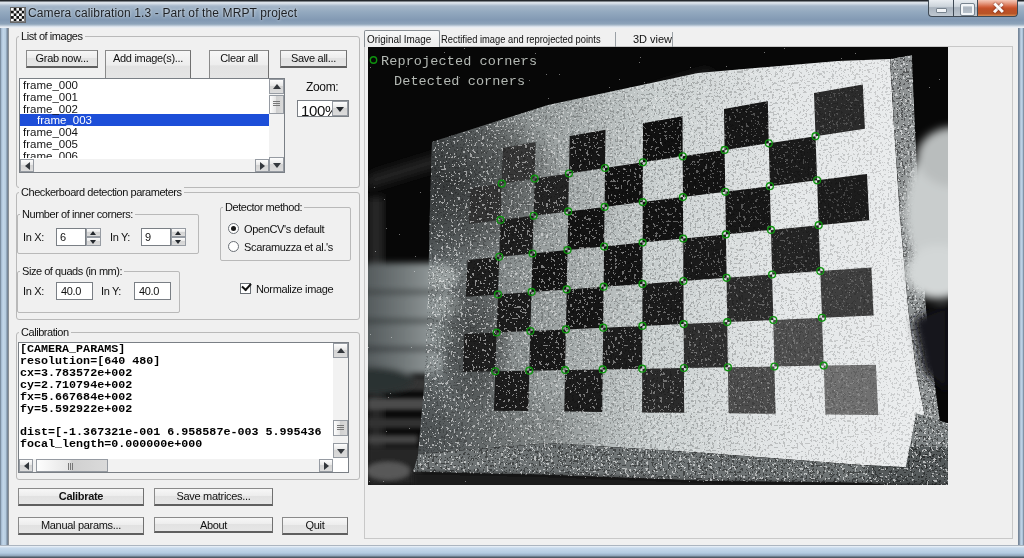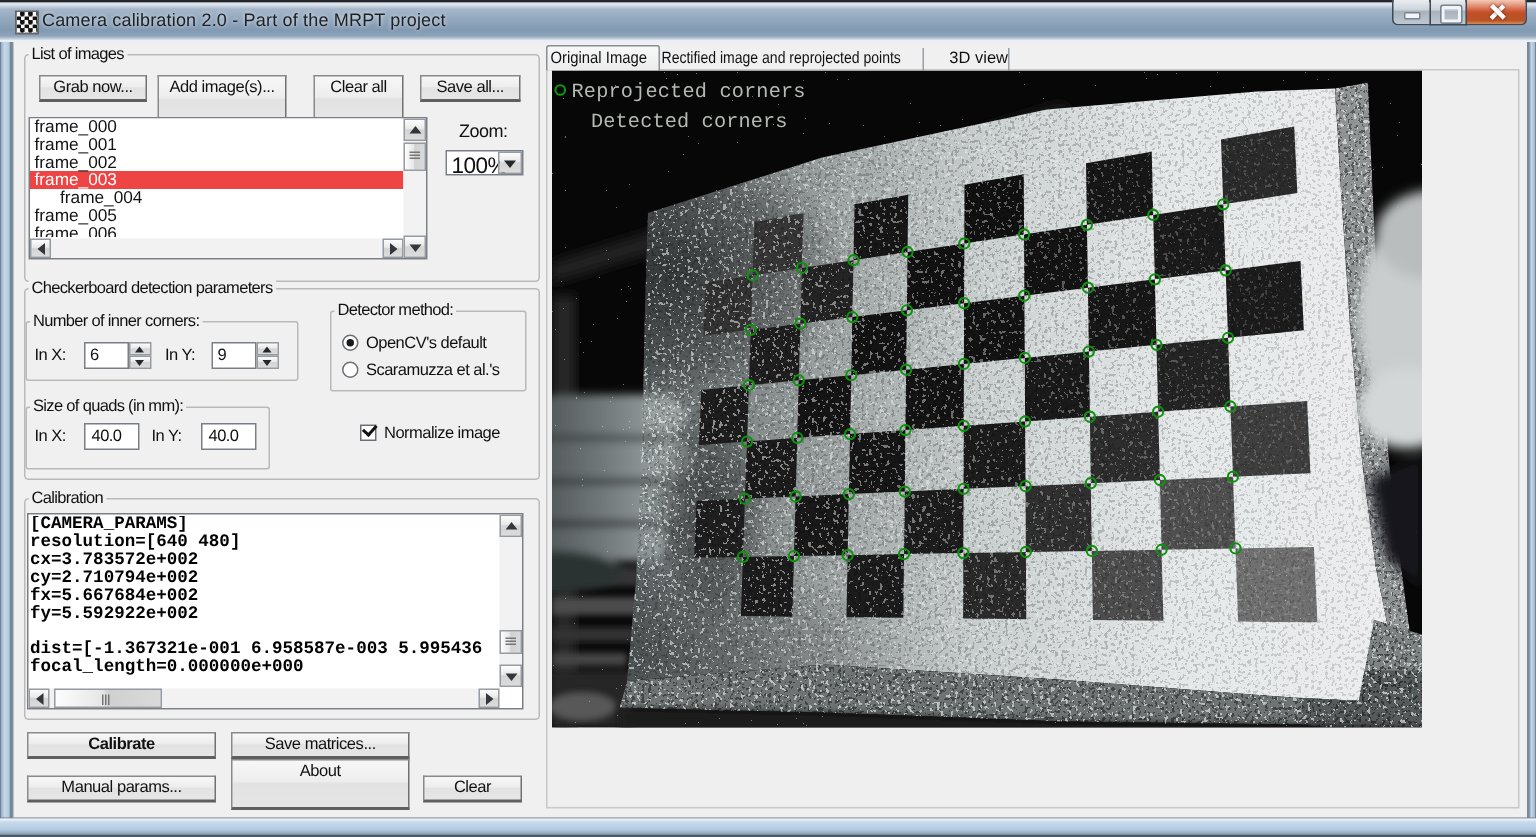--- a/index.html
+++ b/index.html
@@ -46,21 +46,21 @@
 .check{position:absolute;width:11px;height:11px;background:#fff;border:1px solid #6a6f75;box-sizing:border-box}
 .check::after{content:"";position:absolute;left:1px;top:-1px;width:7px;height:4px;border-left:2px solid #111;border-bottom:2px solid #111;transform:rotate(-48deg)}
 
 .tab{position:absolute;box-sizing:border-box;font-size:11.5px;color:#111;text-align:right}
 </style></head>
 <body>
 <div class="win">
  <div class="client"></div>
  <div class="titlebar"></div>
  <div class="ticon"></div>
- <div class="ttext">Camera calibration 2.0 - Part of the MRPT project</div>
+ <div class="ttext">Camera calibration 1.3 - Part of the MRPT project</div>
  <div class="capbtn btnmin">
       <div class="minglyph"></div>
     </div>
  <div class="capbtn btnmax">
       <div class="maxglyph"></div>
     </div>
  <div class="capbtn btnclose">
       <div style="position:absolute;left:14px;top:3px;width:12px;height:11px">
 <div style="position:absolute;left:5px;top:-1px;width:2.6px;height:11.5px;background:#fdfdfd;transform:rotate(45deg);box-shadow:0 0 2px rgba(80,10,0,.8)"></div>
 <div style="position:absolute;left:5px;top:-1px;width:2.6px;height:11.5px;background:#fdfdfd;transform:rotate(-45deg);box-shadow:0 0 2px rgba(80,10,0,.8)"></div>
@@ -76,22 +76,22 @@
  <div class="btn" style="left:26px;top:50px;width:72px;height:18px;font-weight:normal"><i>Grab now...</i></div>
  <div class="btn" style="left:105px;top:50px;width:86px;height:34px"><i>Add image(s)...</i></div>
  <div class="btn" style="left:209px;top:50px;width:60px;height:33px"><i>Clear all</i></div>
  <div class="btn" style="left:280px;top:50px;width:67px;height:18px"><i>Save all...</i></div>
 
  <div class="sunken" style="left:19px;top:78px;width:266px;height:95px"></div>
  <div class="abs" style="left:20px;top:79px;width:249px;height:79px;overflow:hidden;background:#fff;font-size:11.5px;color:#141414">
    <div style="height:11.8px;padding-left:3px">frame_000</div>
    <div style="height:11.8px;padding-left:3px">frame_001</div>
    <div style="height:11.8px;padding-left:3px">frame_002</div>
-   <div style="height:11.8px;padding-left:3px;background:#ef4444;color:#fff">frame_003</div>
-   <div style="height:11.8px;padding-left:20px">frame_004</div>
+   <div style="height:11.8px;padding-left:17px;background:#1d4ed8;color:#fff">frame_003</div>
+   <div style="height:11.8px;padding-left:3px">frame_004</div>
    <div style="height:11.8px;padding-left:3px">frame_005</div>
    <div style="height:11.8px;padding-left:3px">frame_006</div>
  </div>
 
  <div class="abs" style="left:269px;top:79px;width:15px;height:93px;background:#f2f2f2"></div>
  <div class="sbtn" style="left:269px;top:79px;width:15px;height:15px"></div>
  <div class="arr" style="left:273px;top:84px;border-left:4px solid transparent;border-right:4px solid transparent;border-bottom:5px solid #33373c"></div>
  <div class="sbtn" style="left:269px;top:157px;width:15px;height:15px"></div>
  <div class="arr" style="left:273px;top:163px;border-left:4px solid transparent;border-right:4px solid transparent;border-top:5px solid #33373c"></div>
  <div class="thumbv" style="left:269px;top:95px;width:15px;height:19px"></div>
@@ -183,22 +183,22 @@
  <div class="sbtn" style="left:319px;top:459px;width:14px;height:13px"></div>
  <div class="arr" style="left:324px;top:462px;border-top:4px solid transparent;border-bottom:4px solid transparent;border-left:5px solid #33373c"></div>
  <div class="thumbv" style="left:36px;top:459px;width:72px;height:13px"></div>
  <div class="abs" style="left:68px;top:463px;width:1px;height:7px;background:#777"></div>
  <div class="abs" style="left:70px;top:463px;width:1px;height:7px;background:#777"></div>
  <div class="abs" style="left:72px;top:463px;width:1px;height:7px;background:#777"></div>
 
  <div class="btn" style="left:18px;top:488px;width:126px;height:18px;font-weight:bold"><i>Calibrate</i></div>
  <div class="btn" style="left:154px;top:488px;width:119px;height:18px"><i>Save matrices...</i></div>
  <div class="btn" style="left:18px;top:517px;width:126px;height:18px"><i>Manual params...</i></div>
- <div class="btn" style="left:154px;top:506px;width:119px;height:34px"><i>About</i></div>
- <div class="btn" style="left:282px;top:517px;width:66px;height:18px"><i>Clear</i></div>
+ <div class="btn" style="left:154px;top:517px;width:119px;height:16px"><i>About</i></div>
+ <div class="btn" style="left:282px;top:517px;width:66px;height:18px"><i>Quit</i></div>
 
  <div class="abs" style="left:364px;top:46px;width:649px;height:493px;background:#efefef;border:1px solid #c8c8c8;box-sizing:border-box"></div>
  <div class="tab" style="left:364px;top:30px;width:76px;height:17px;background:linear-gradient(#f7f8f8,#ececec);border:1px solid #898f94;border-bottom:none;border-radius:2px 2px 0 0;padding-top:2px;white-space:nowrap;font-size:11px"><span style="display:inline-block;transform:scaleX(0.9);transform-origin:0 0">Original Image</span></div>
  <div class="tab" style="left:441px;top:32px;width:175px;height:15px;border-right:1px solid #9aa0a5;padding-top:1px;white-space:nowrap;font-size:11px"><span style="display:inline-block;transform:scaleX(0.85);transform-origin:0 0;white-space:nowrap">Rectified image and reprojected points</span></div>
  <div class="tab" style="left:617px;top:32px;width:56px;height:15px;border-right:1px solid #9aa0a5;padding-top:1px;white-space:nowrap;font-size:11px">3D view</div>
 
  <div class="abs" style="left:368px;top:47px;width:580px;height:438px">
       <svg width="580" height="438" viewBox="0 0 580 438" style="display:block">
 <defs>
 <linearGradient id="bg1" x1="0" y1="0" x2="1" y2="0">

